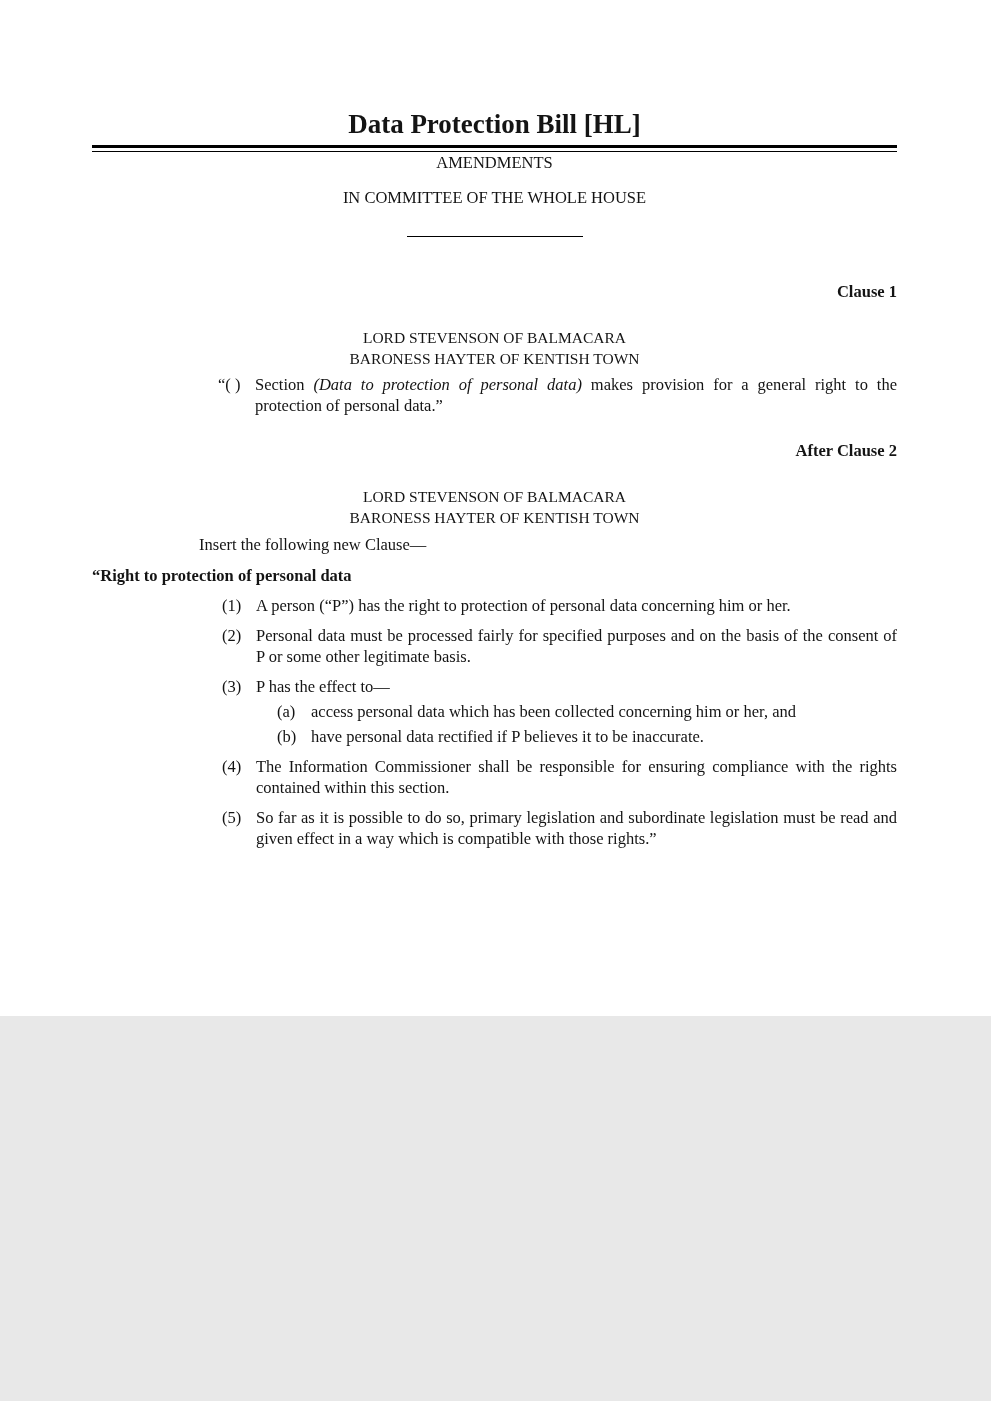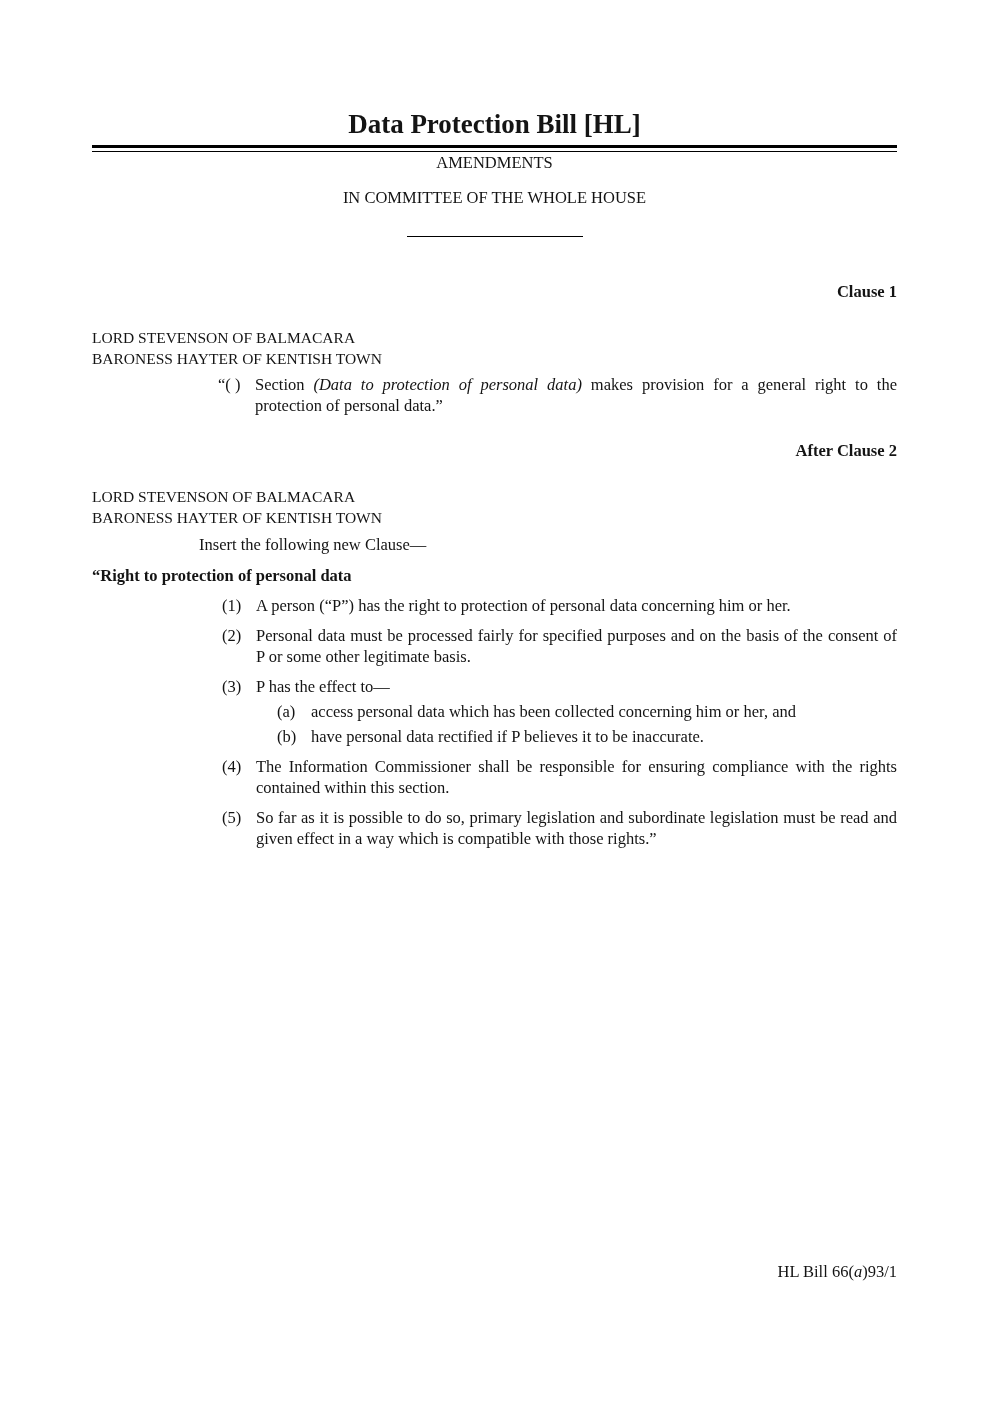--- a/index.html
+++ b/index.html
@@ -1,19 +1,19 @@
 <!DOCTYPE html>
 <html><head>
 <meta charset="utf-8">
 <style>
   html, body { margin: 0; padding: 0; background: #e8e8e8; }
   .page {
     position: relative;
     width: 991px;
-    height: 1401px;
+    height: 1016px;
     margin: 0 auto;
     background: #ffffff;
     box-sizing: border-box;
     padding: 0 94px 0 92px;
     font-family: "Liberation Serif", serif;
     font-size: 16.5px;
     line-height: 21px;
     color: #141414;
     overflow: hidden;
   }
@@ -36,21 +36,21 @@
     width: 176px;
     border: none;
     border-top: 1.3px solid #000;
   }
   .clause-heading {
     margin: 44px 0 0 0;
     text-align: right;
     font-weight: bold;
   }
   .clause-heading.second { margin-top: 24px; }
-  .sponsors { margin-top: 25px; text-align: left; font-size: 15.5px; line-height: 21px; }
+  .sponsors { margin-top: 25px; text-align: center; font-size: 15.5px; line-height: 21px; }
   .sponsors p { margin: 0; }
   .instruction { margin: 6px 0 0 107px; }
   .amendment { display: flex; margin: 5px 0 0 126px; }
   .amend-marker { width: 37px; flex-shrink: 0; }
   .just { flex: 1; margin: 0; text-align: justify; }
   .new-clause-title { margin: 10px 0 0 0; font-weight: bold; }
   .items { margin-left: 130px; }
   .item { display: flex; margin-top: 9px; }
   .item-num { width: 34px; flex-shrink: 0; }
   .item-body { flex: 1; }

